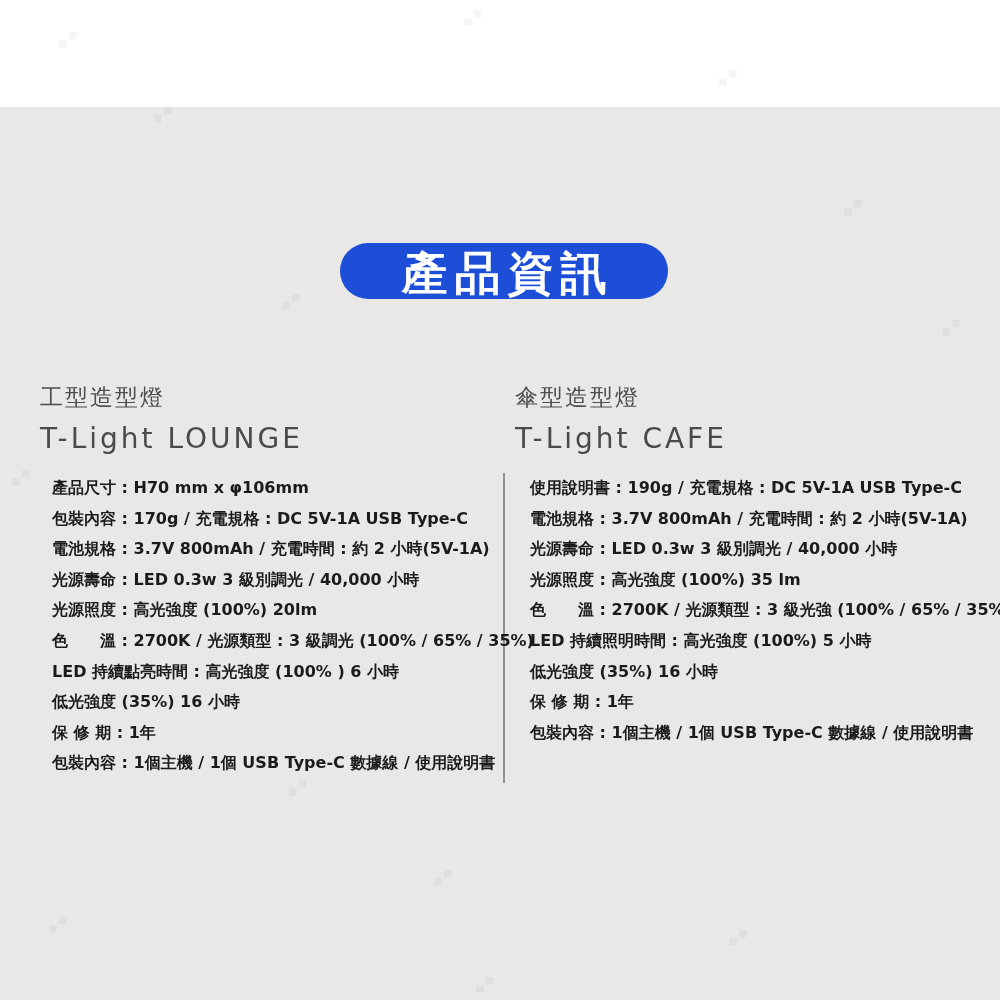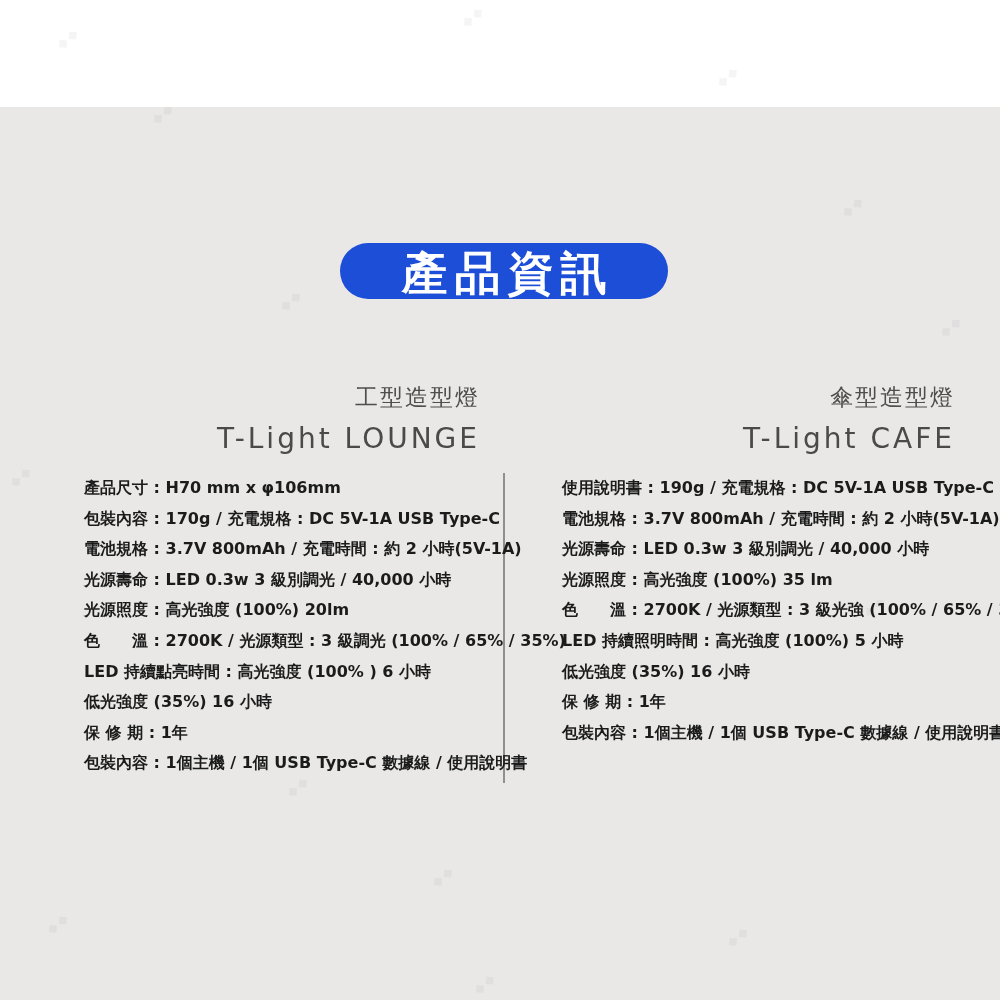--- a/index.html
+++ b/index.html
@@ -30,41 +30,40 @@
   .title-badge .label {
     color:#ffffff;
     font-size:46px;
     font-weight:bold;
     letter-spacing:7px;
     text-indent:7px;
     white-space:nowrap;
   }
 
   
-  .col-header { position:absolute; top:382px; width:440px; text-align:right; }
+  .col-header { position:absolute; top:382px; width:440px; text-align:left; }
   .col-header.left  { left:40px; }
   .col-header.right { left:515px; }
   .name-zh { font-size:23px; color:#4e4e4e; letter-spacing:2px; font-weight:500; }
   .name-en { font-size:28px; color:#4a4a4a; letter-spacing:3px; font-weight:normal; margin-top:9px; }
 
   
   .divider {
     position:absolute; left:503px; top:473px;
     width:2px; height:310px;
     background:#8f8f8f;
   }
 
   
   .specs {
     position:absolute; top:473px;
     width:455px;
     color:#1b1b1b;
     font-size:16px;
     font-weight:bold;
-    margin-left:32px;
   }
   .specs.left  { left:52px; }
   .specs.right { left:530px; }
   .spec-row { height:30.6px; line-height:30.6px; white-space:pre; overflow:visible; }
 
   
   .wm {
     position:absolute;
     color:#555555;
     opacity:0.05;

